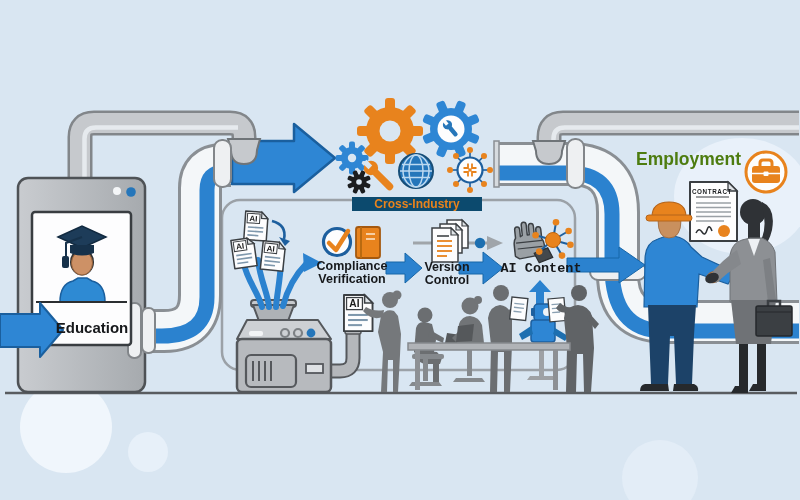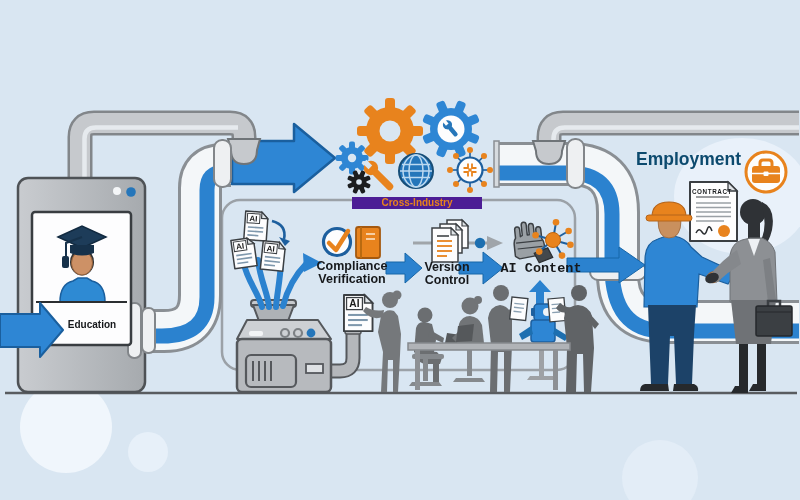--- a/index.html
+++ b/index.html
@@ -1,26 +1,26 @@
 <!DOCTYPE html>
 <html><head>
 <meta charset="utf-8">
 <style>
   html,body{margin:0;padding:0;background:#eef2f6;}
   #stage{position:relative;width:800px;height:500px;overflow:hidden;
          background:#d9e6f2;font-family:"Liberation Sans",sans-serif;}
   #art{position:absolute;left:0;top:0;}
   .lbl{position:absolute;font-weight:bold;color:#16181b;text-align:center;line-height:1.04;}
-  .lbl-education{left:55px;top:320px;width:74px;font-size:10px;}
-  .lbl-cross{left:352px;top:197px;width:130px;font-size:10px;color:#e8831d;
-             background:#4c1d95;padding:1px 0;}
+  .lbl-education{left:55px;top:320px;width:74px;font-size:15px;}
+  .lbl-cross{left:352px;top:197px;width:130px;font-size:12px;color:#e8831d;
+             background:#0c4a6e;padding:1px 0;}
   .lbl-comp{left:310px;top:260px;width:84px;font-size:12.5px;line-height:13px;}
   .lbl-ver{left:408px;top:261px;width:78px;font-size:12.5px;line-height:13px;}
   .lbl-aic{left:497px;top:262px;width:88px;font-size:13.5px;font-family:Liberation Mono, monospace;}
-  .lbl-emp{left:636px;top:150px;width:96px;font-size:17.5px;color:#0c4a6e;}
+  .lbl-emp{left:636px;top:150px;width:96px;font-size:17.5px;color:#4d7c0f;}
 </style>
 </head>
 <body>
 
 <div id="stage">
 <svg id="art" width="800" height="500" viewBox="0 0 800 500">
   <defs>
     <linearGradient id="gm" x1="0" y1="0" x2="1" y2="0">
       <stop offset="0" stop-color="#c9ccd0"></stop>
           <stop offset="1" stop-color="#a6aaae"></stop>

